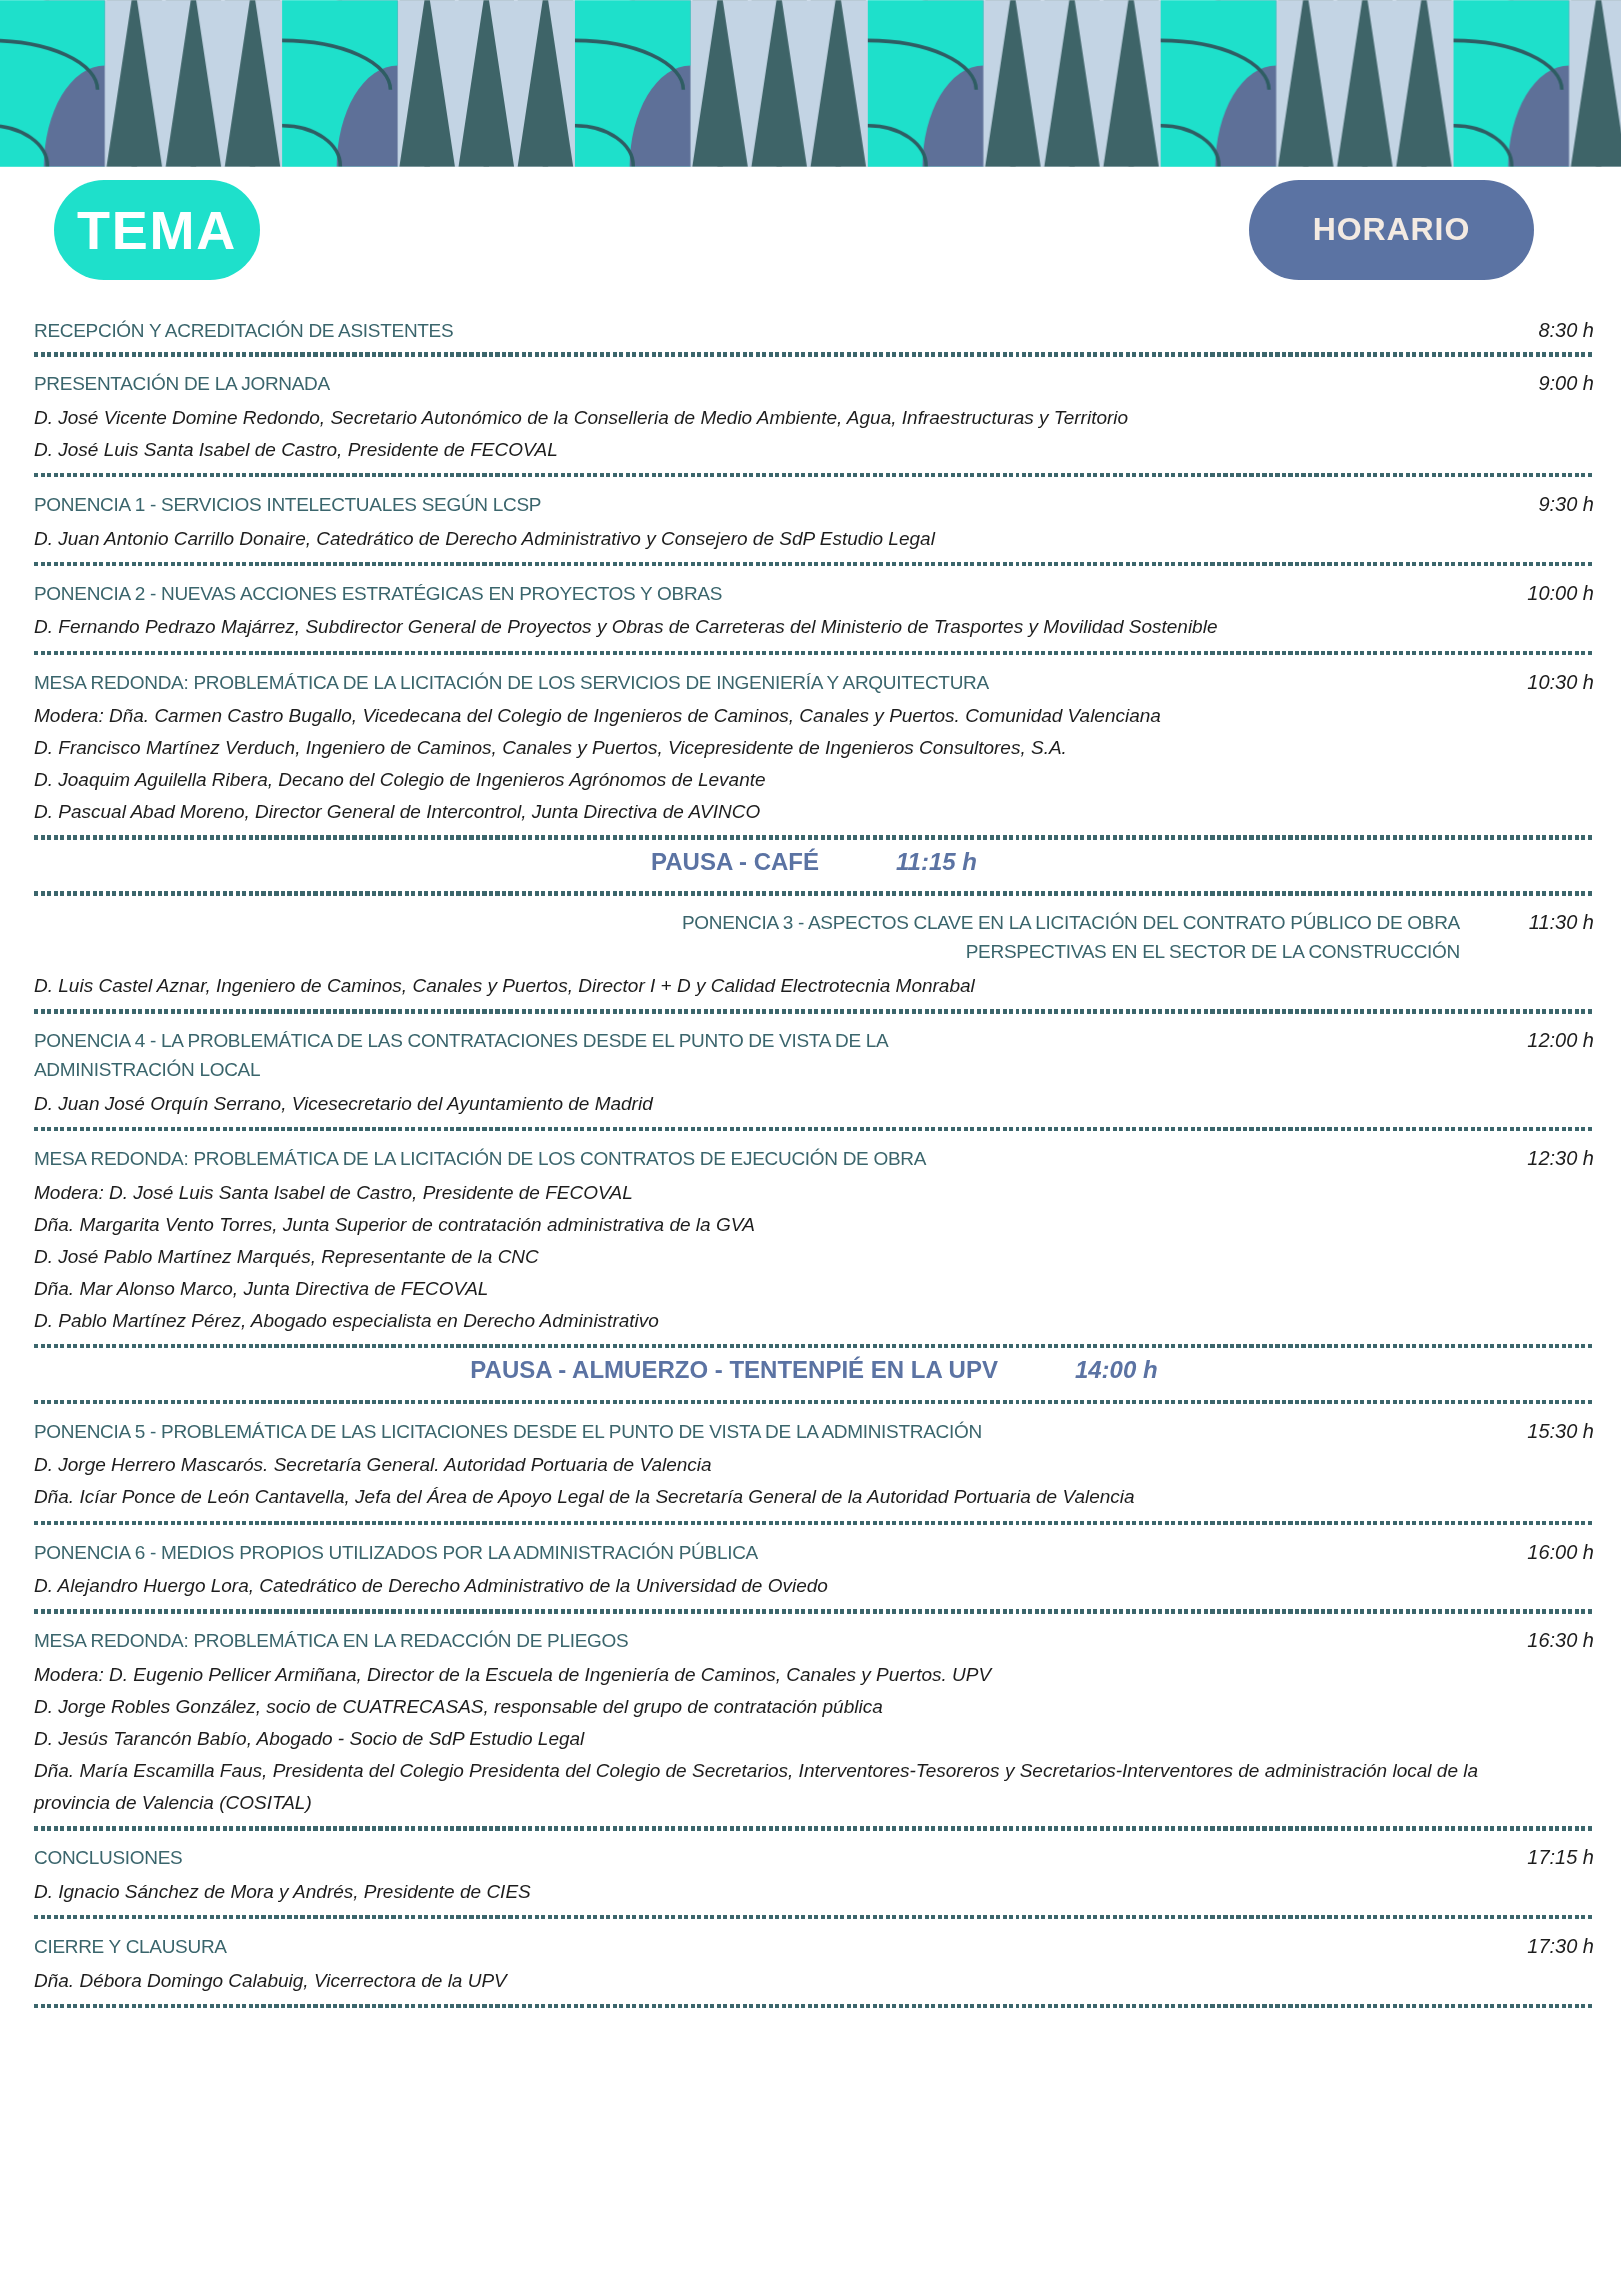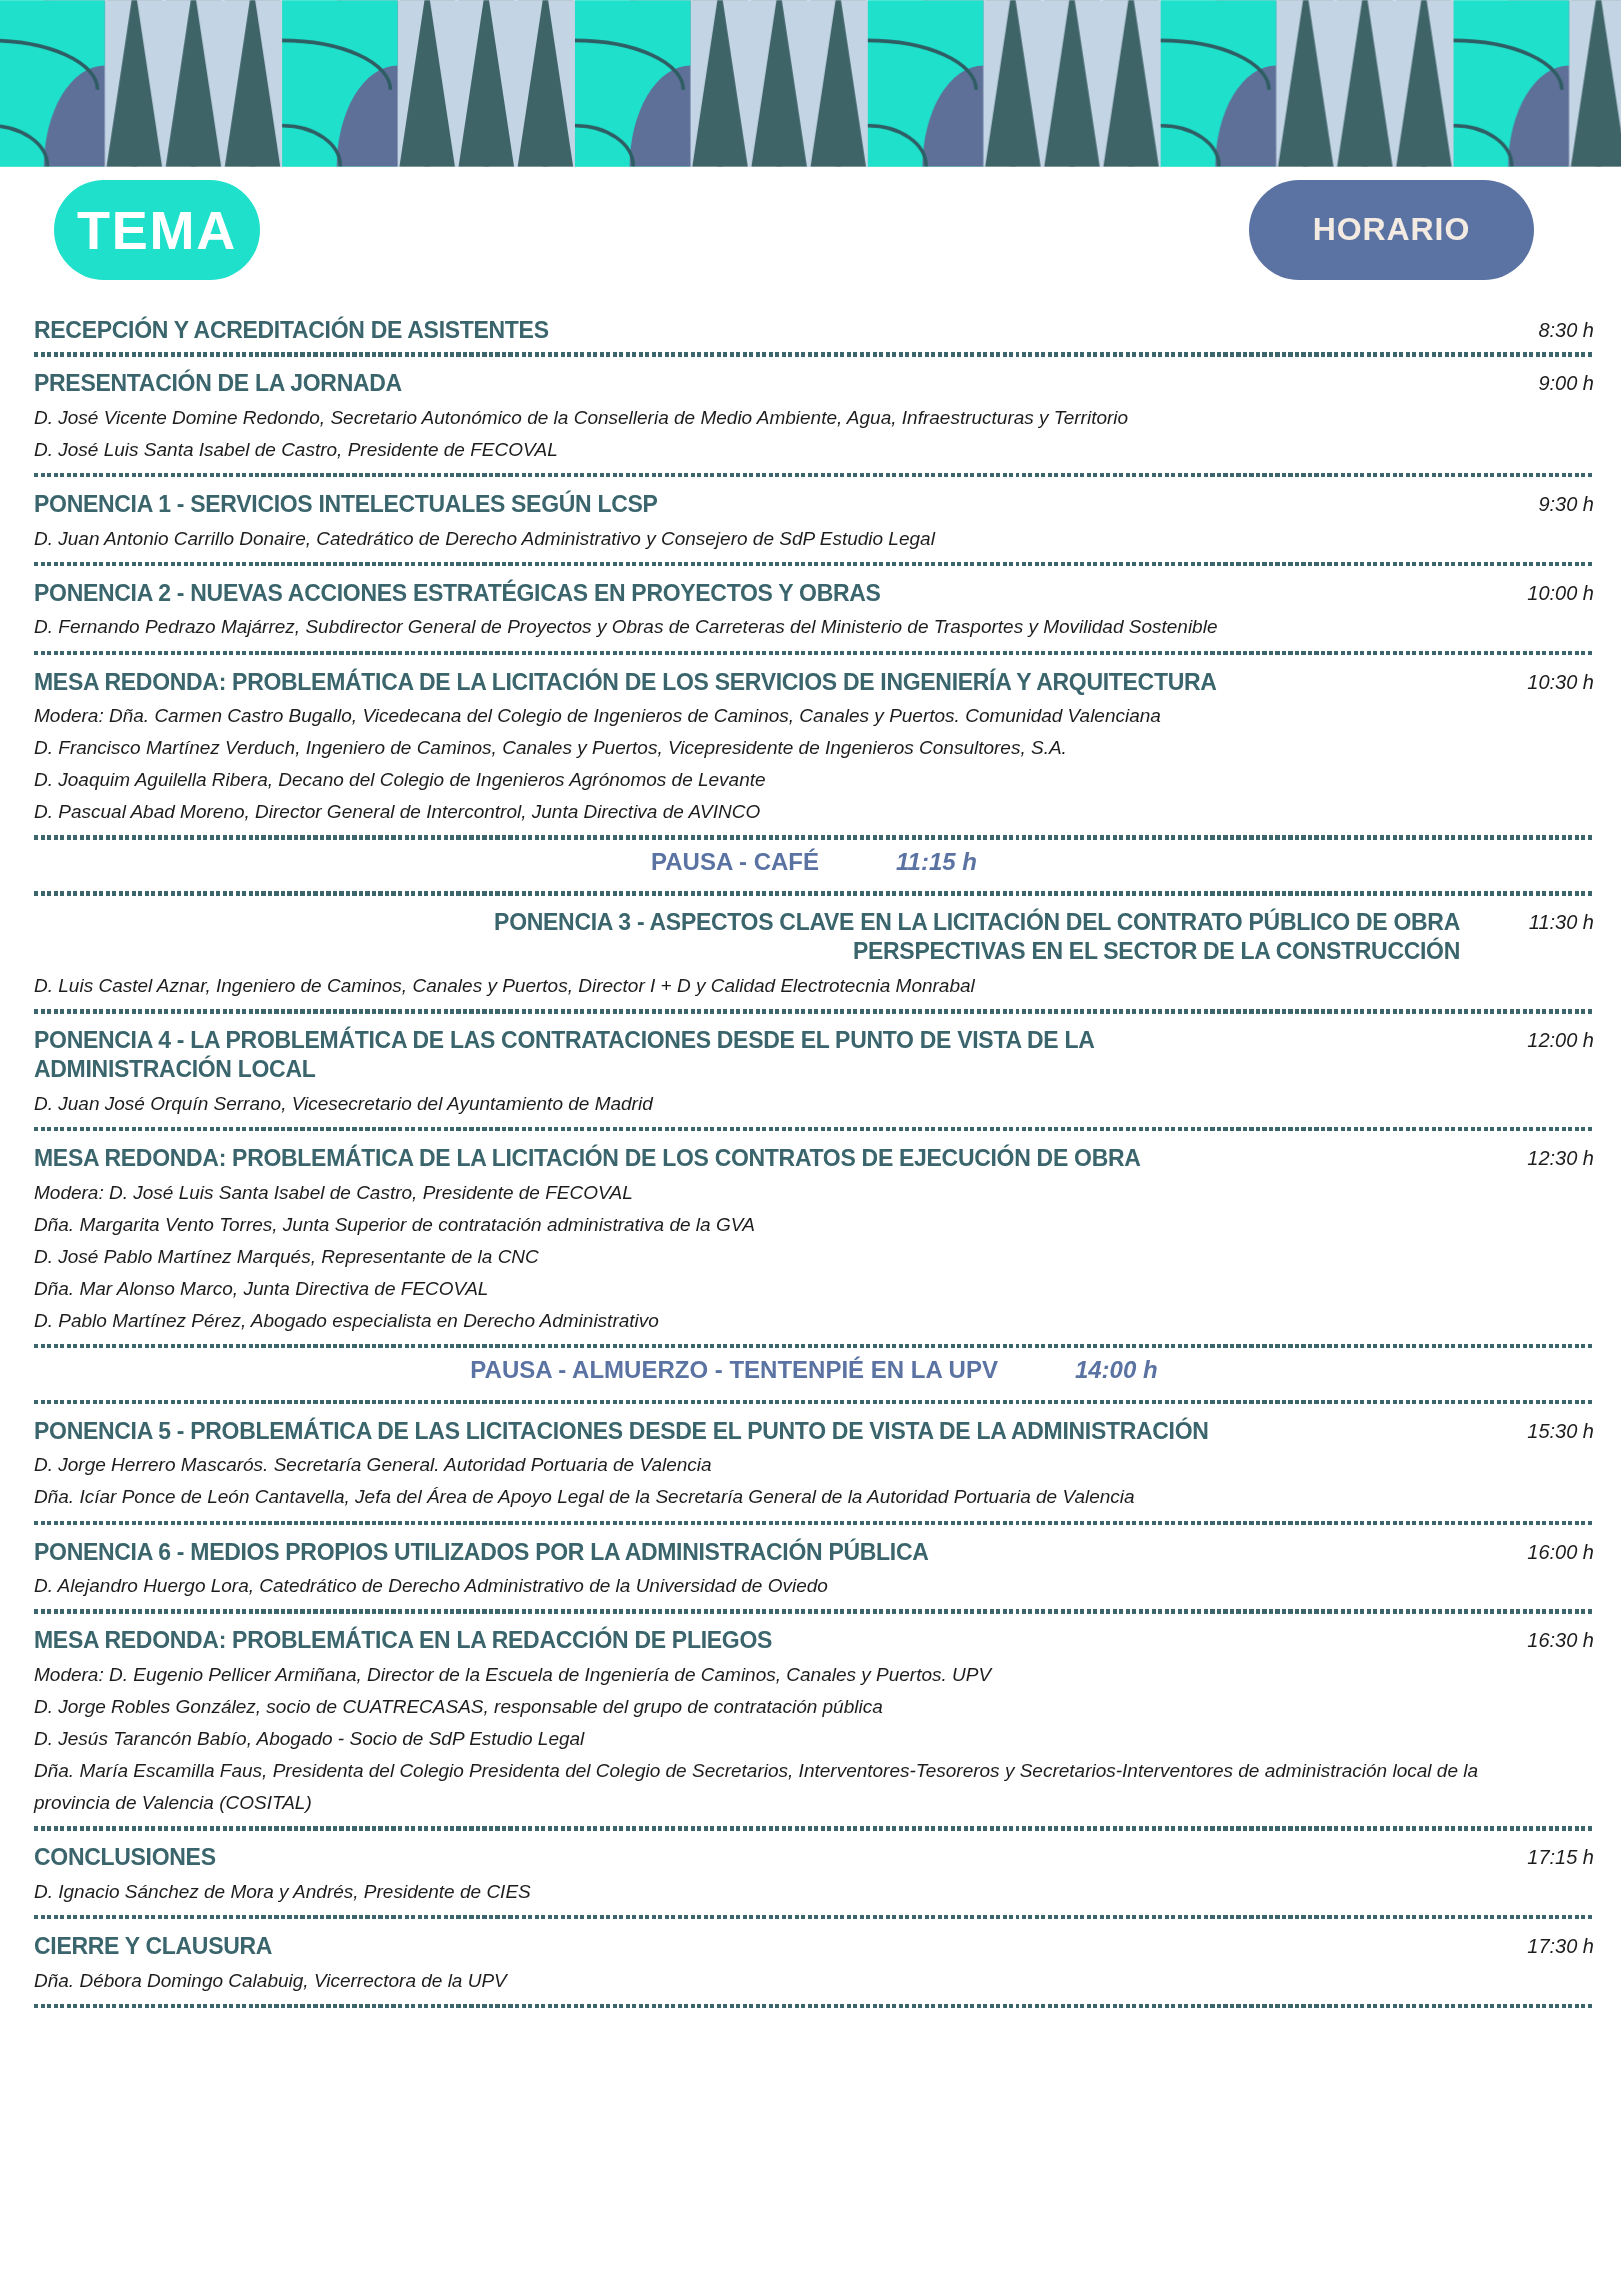--- a/index.html
+++ b/index.html
@@ -29,22 +29,22 @@
   .pill-horario{
     width:285px;background:var(--slate,#5b73a3);color:var(--cream,#f3eae2);
     font-size:32px;letter-spacing:0.9px;margin-right:33px;
   }
   
   .content{padding:18px 27px 0 34px;}
   .session{padding-top:12.5px;}
   .row{display:flex;align-items:flex-start;}
   .title{
     flex:1;
-    font-weight:bold;
-    font-size:23px;line-height:29px;
+    font-weight:normal;
+    font-size:19px;line-height:29px;
     color:var(--title,#3a656c);
     letter-spacing:-0.3px;
     white-space:nowrap;
   }
   .time{
     width:134px;text-align:right;
     font-style:italic;font-size:20px;line-height:29px;
     color:var(--text,#1d1d1d);
     white-space:nowrap;
   }

